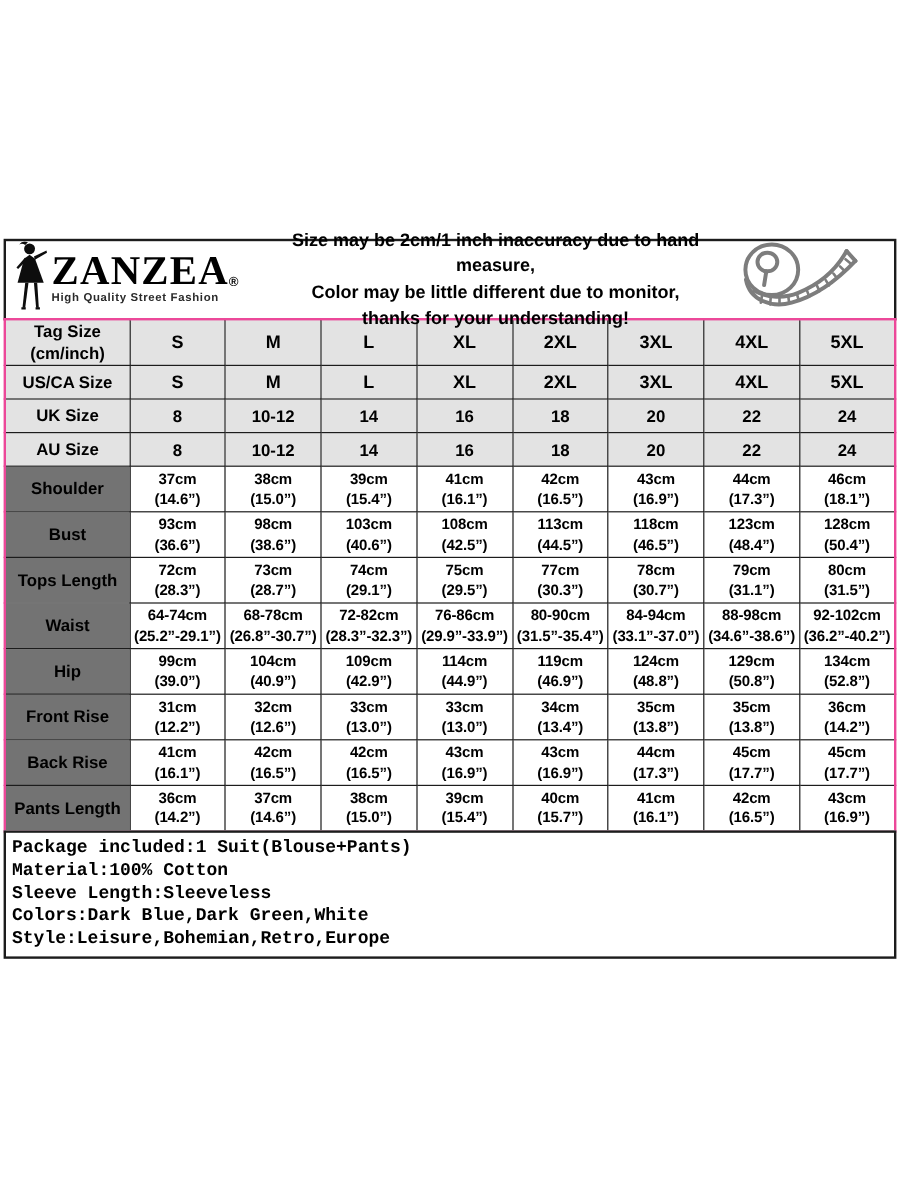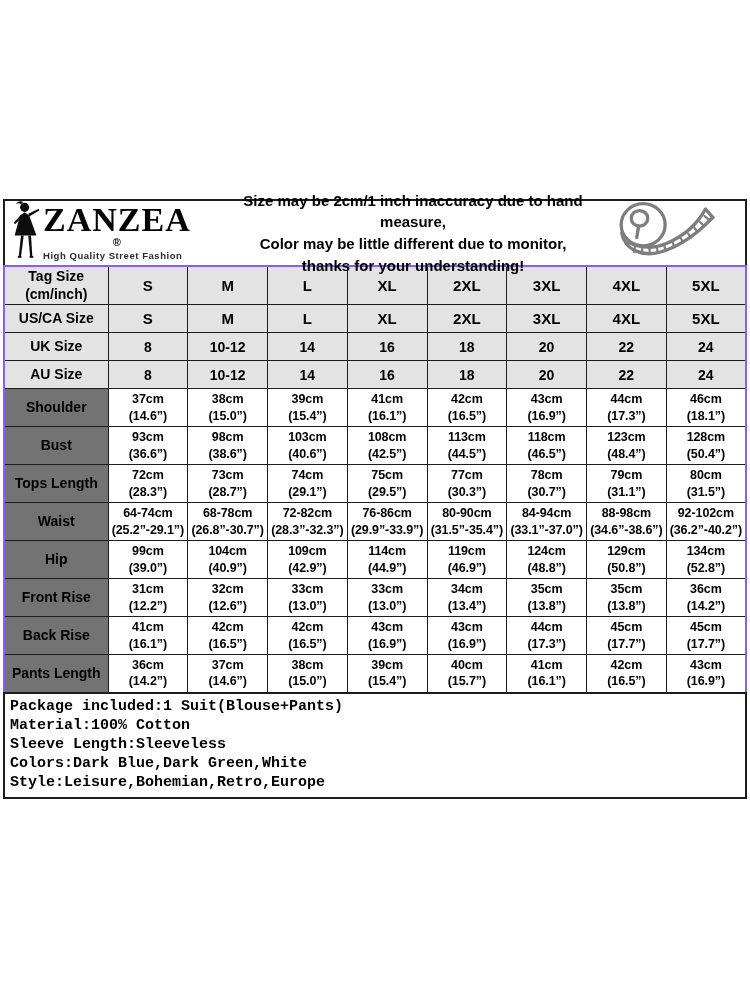--- a/index.html
+++ b/index.html
@@ -26,21 +26,21 @@
   }
   .logo {
     width: 228px;
     display: flex;
     align-items: center;
     padding-left: 6px;
     flex-shrink: 0;
   }
   .logo-figure { flex-shrink: 0; margin-right: 2px; }
   .logo-text { display: flex; flex-direction: column; }
-  .brand-line { display: flex; align-items: center; flex-direction: column; }
+  .brand-line { display: flex; align-items: flex-end; }
   .brand {
     font-family: "Liberation Serif", serif;
     font-weight: bold;
     font-size: 34px;
     line-height: 0.88;
     letter-spacing: 1px;
   }
   .reg { font-size: 11px; font-weight: bold; margin-top: 1px; }
   .tagline {
     font-size: 9.5px;
@@ -66,21 +66,21 @@
     flex-shrink: 0;
     padding-right: 8px;
   }
 
   
   table.size-chart {
     width: 100%;
     border-collapse: collapse;
     table-layout: fixed;
     margin-top: -2px;
-    border: 2px solid #8b5cf6;
+    border: 2px solid #ec4899;
   }
   td {
     border: 1px solid #1c1c1c;
     text-align: center;
     vertical-align: middle;
     font-weight: bold;
     padding: 1px 0;
     overflow: hidden;
   }
   col.label-col { width: 104px; }

